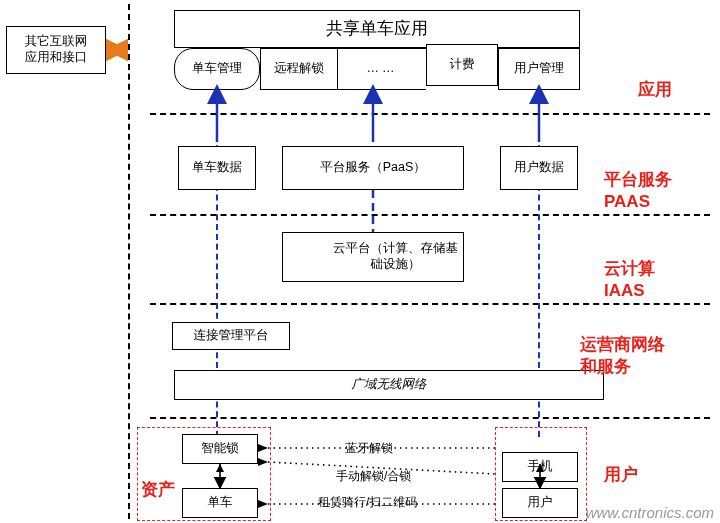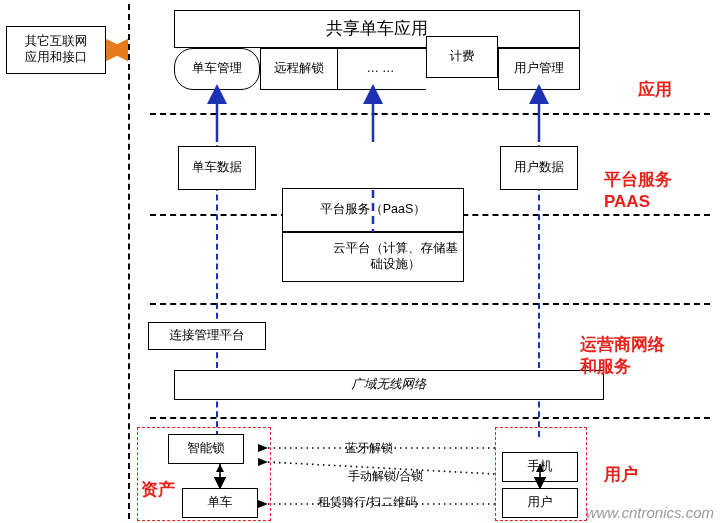--- a/index.html
+++ b/index.html
@@ -97,49 +97,49 @@
 
   <div class="box" style="left:174px;top:48px;width:86px;height:42px;border-radius:19px;">
     <span>单车管理</span>
   </div>
   <div class="box" style="left:260px;top:48px;width:78px;height:42px;text-align:right;">
     <span>远程解锁</span>
   </div>
   <div class="box" style="left:338px;top:48px;width:88px;height:42px;border-left:none;border-right:none;">
     <span style="letter-spacing:3px;">……</span>
   </div>
-  <div class="box" style="left:426px;top:36px;width:72px;height:42px;">
+  <div class="box" style="left:426px;top:44px;width:72px;height:42px;">
     <span>计费</span>
   </div>
   <div class="box" style="left:498px;top:48px;width:82px;height:42px;">
     <span>用户管理</span>
   </div>
 
   <div class="box" style="left:178px;top:146px;width:78px;height:44px;text-align:center;">
     <span>单车数据</span>
   </div>
-  <div class="box" style="left:282px;top:146px;width:182px;height:44px;margin-top:42px;">
+  <div class="box" style="left:282px;top:146px;width:182px;height:44px;">
     <span>平台服务（PaaS）</span>
   </div>
   <div class="box" style="left:500px;top:146px;width:78px;height:44px;">
     <span>用户数据</span>
   </div>
 
   <div class="box" style="left:282px;top:232px;width:182px;height:50px;padding-left:48px;">
     <span>云平台（计算、存储基础设施）</span>
   </div>
 
-  <div class="box" style="left:148px;top:322px;width:118px;height:28px;">
+  <div class="box" style="left:172px;top:322px;width:118px;height:28px;">
     <span>连接管理平台</span>
   </div>
   <div class="box" style="left:174px;top:370px;width:430px;height:30px;font-style:italic;">
     <span>广域无线网络</span>
   </div>
 
-  <div class="box" style="left:168px;top:434px;width:76px;height:30px;">
+  <div class="box" style="left:182px;top:434px;width:76px;height:30px;">
     <span>智能锁</span>
   </div>
   <div class="box" style="left:182px;top:488px;width:76px;height:30px;">
     <span>单车</span>
   </div>
   <div class="box" style="left:502px;top:452px;width:76px;height:30px;text-align:right;">
     <span>手机</span>
   </div>
   <div class="box" style="left:502px;top:488px;width:76px;height:30px;">
     <span>用户</span>
@@ -148,35 +148,39 @@
   <div class="redbox" style="left:137px;top:427px;width:134px;height:94px;"></div>
   <div class="redbox" style="left:495px;top:427px;width:92px;height:94px;"></div>
 
   <div class="label-red" style="left:630px;top:58px;margin-left:8px;">
     <span>应用</span>
   </div>
   <div class="label-red" style="left:604px;top:148px;">
     <span>平台服务
 PAAS</span>
   </div>
+  <div class="label-red" style="left:604px;top:237px;">
+    <span>云计算
+IAAS</span>
+  </div>
   <div class="label-red" style="left:580px;top:313px;">
     <span>运营商网络
 和服务</span>
   </div>
   <div class="label-red" style="left:604px;top:443px;">
     <span>用户</span>
   </div>
   <div class="label-red" style="left:141px;top:458px;">
     <span>资产</span>
   </div>
 
   <div class="dotlabel" style="left:345px;top:440px;">
     <span>蓝牙解锁</span>
   </div>
-  <div class="dotlabel" style="left:336px;top:468px;margin-left:12px;">
+  <div class="dotlabel" style="left:336px;top:468px;">
     <span>手动解锁/合锁</span>
   </div>
   <div class="dotlabel" style="left:318px;top:494px;">
     <span>租赁骑行/扫二维码</span>
   </div>
 
   <svg class="overlay" viewBox="0 0 720 523">
     <defs>
       <marker id="arrBlue" markerWidth="8" markerHeight="8" refX="4" refY="4" orient="auto">
         <path d="M0,0 L8,4 L0,8 z" fill="#1d31b5"></path>

